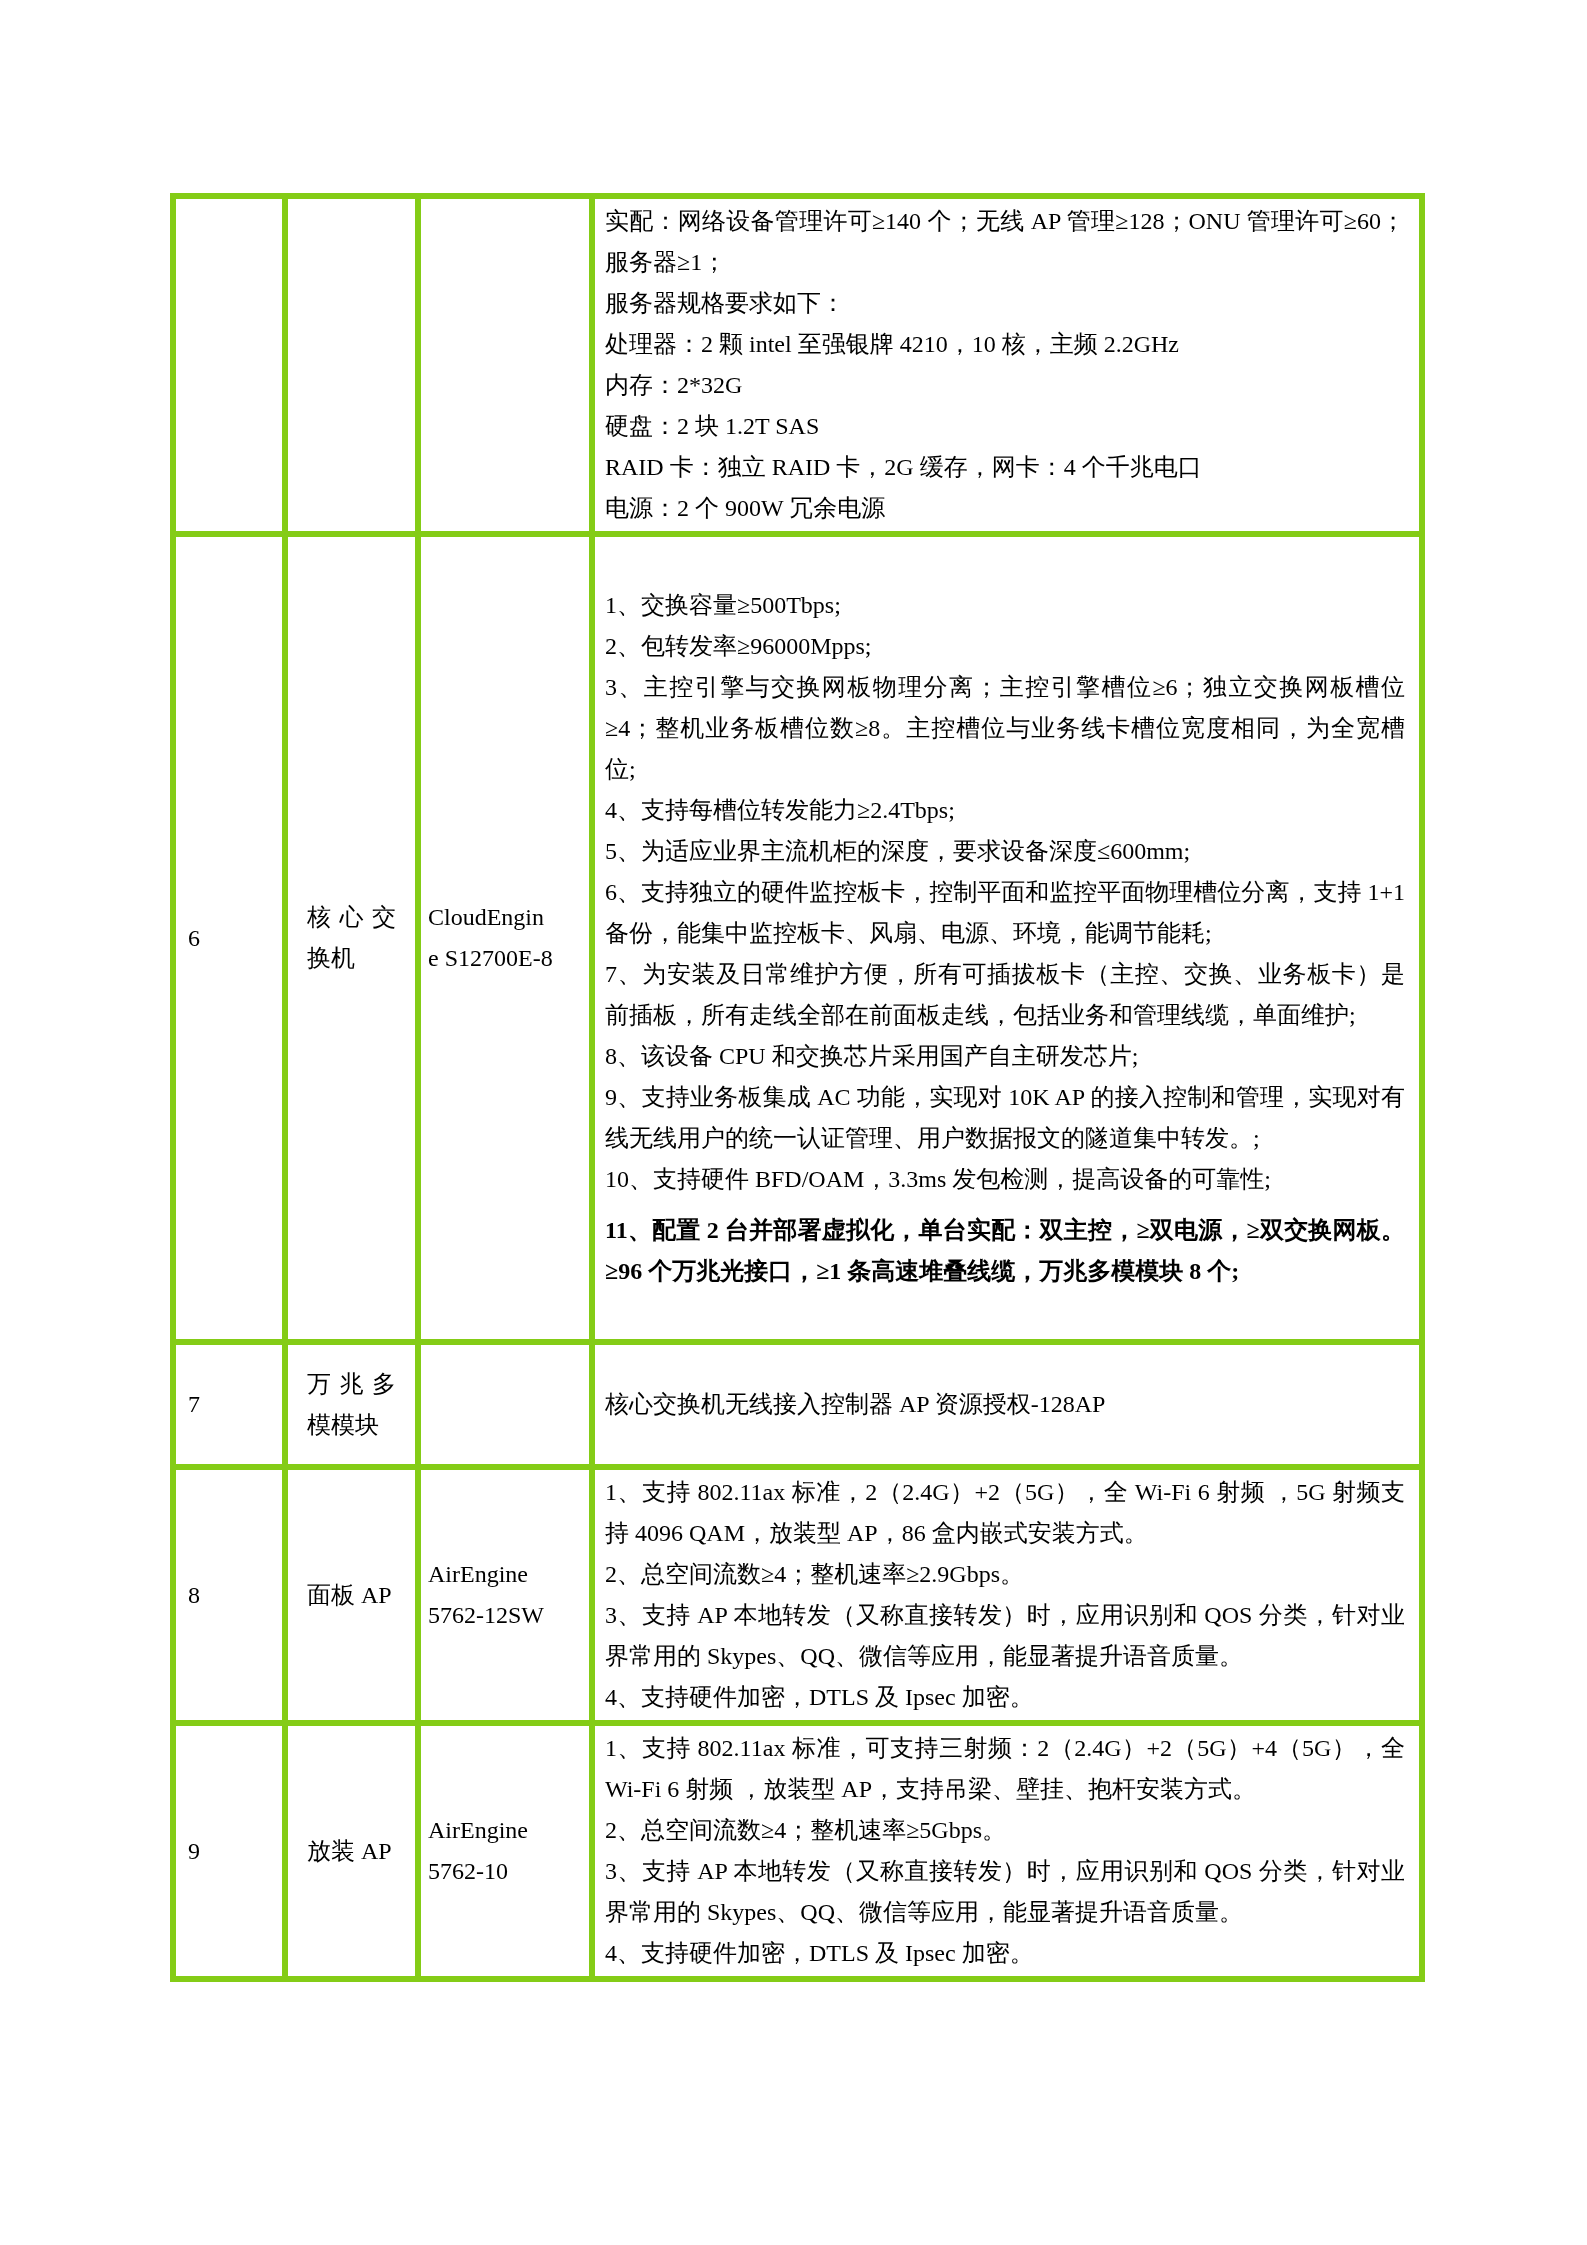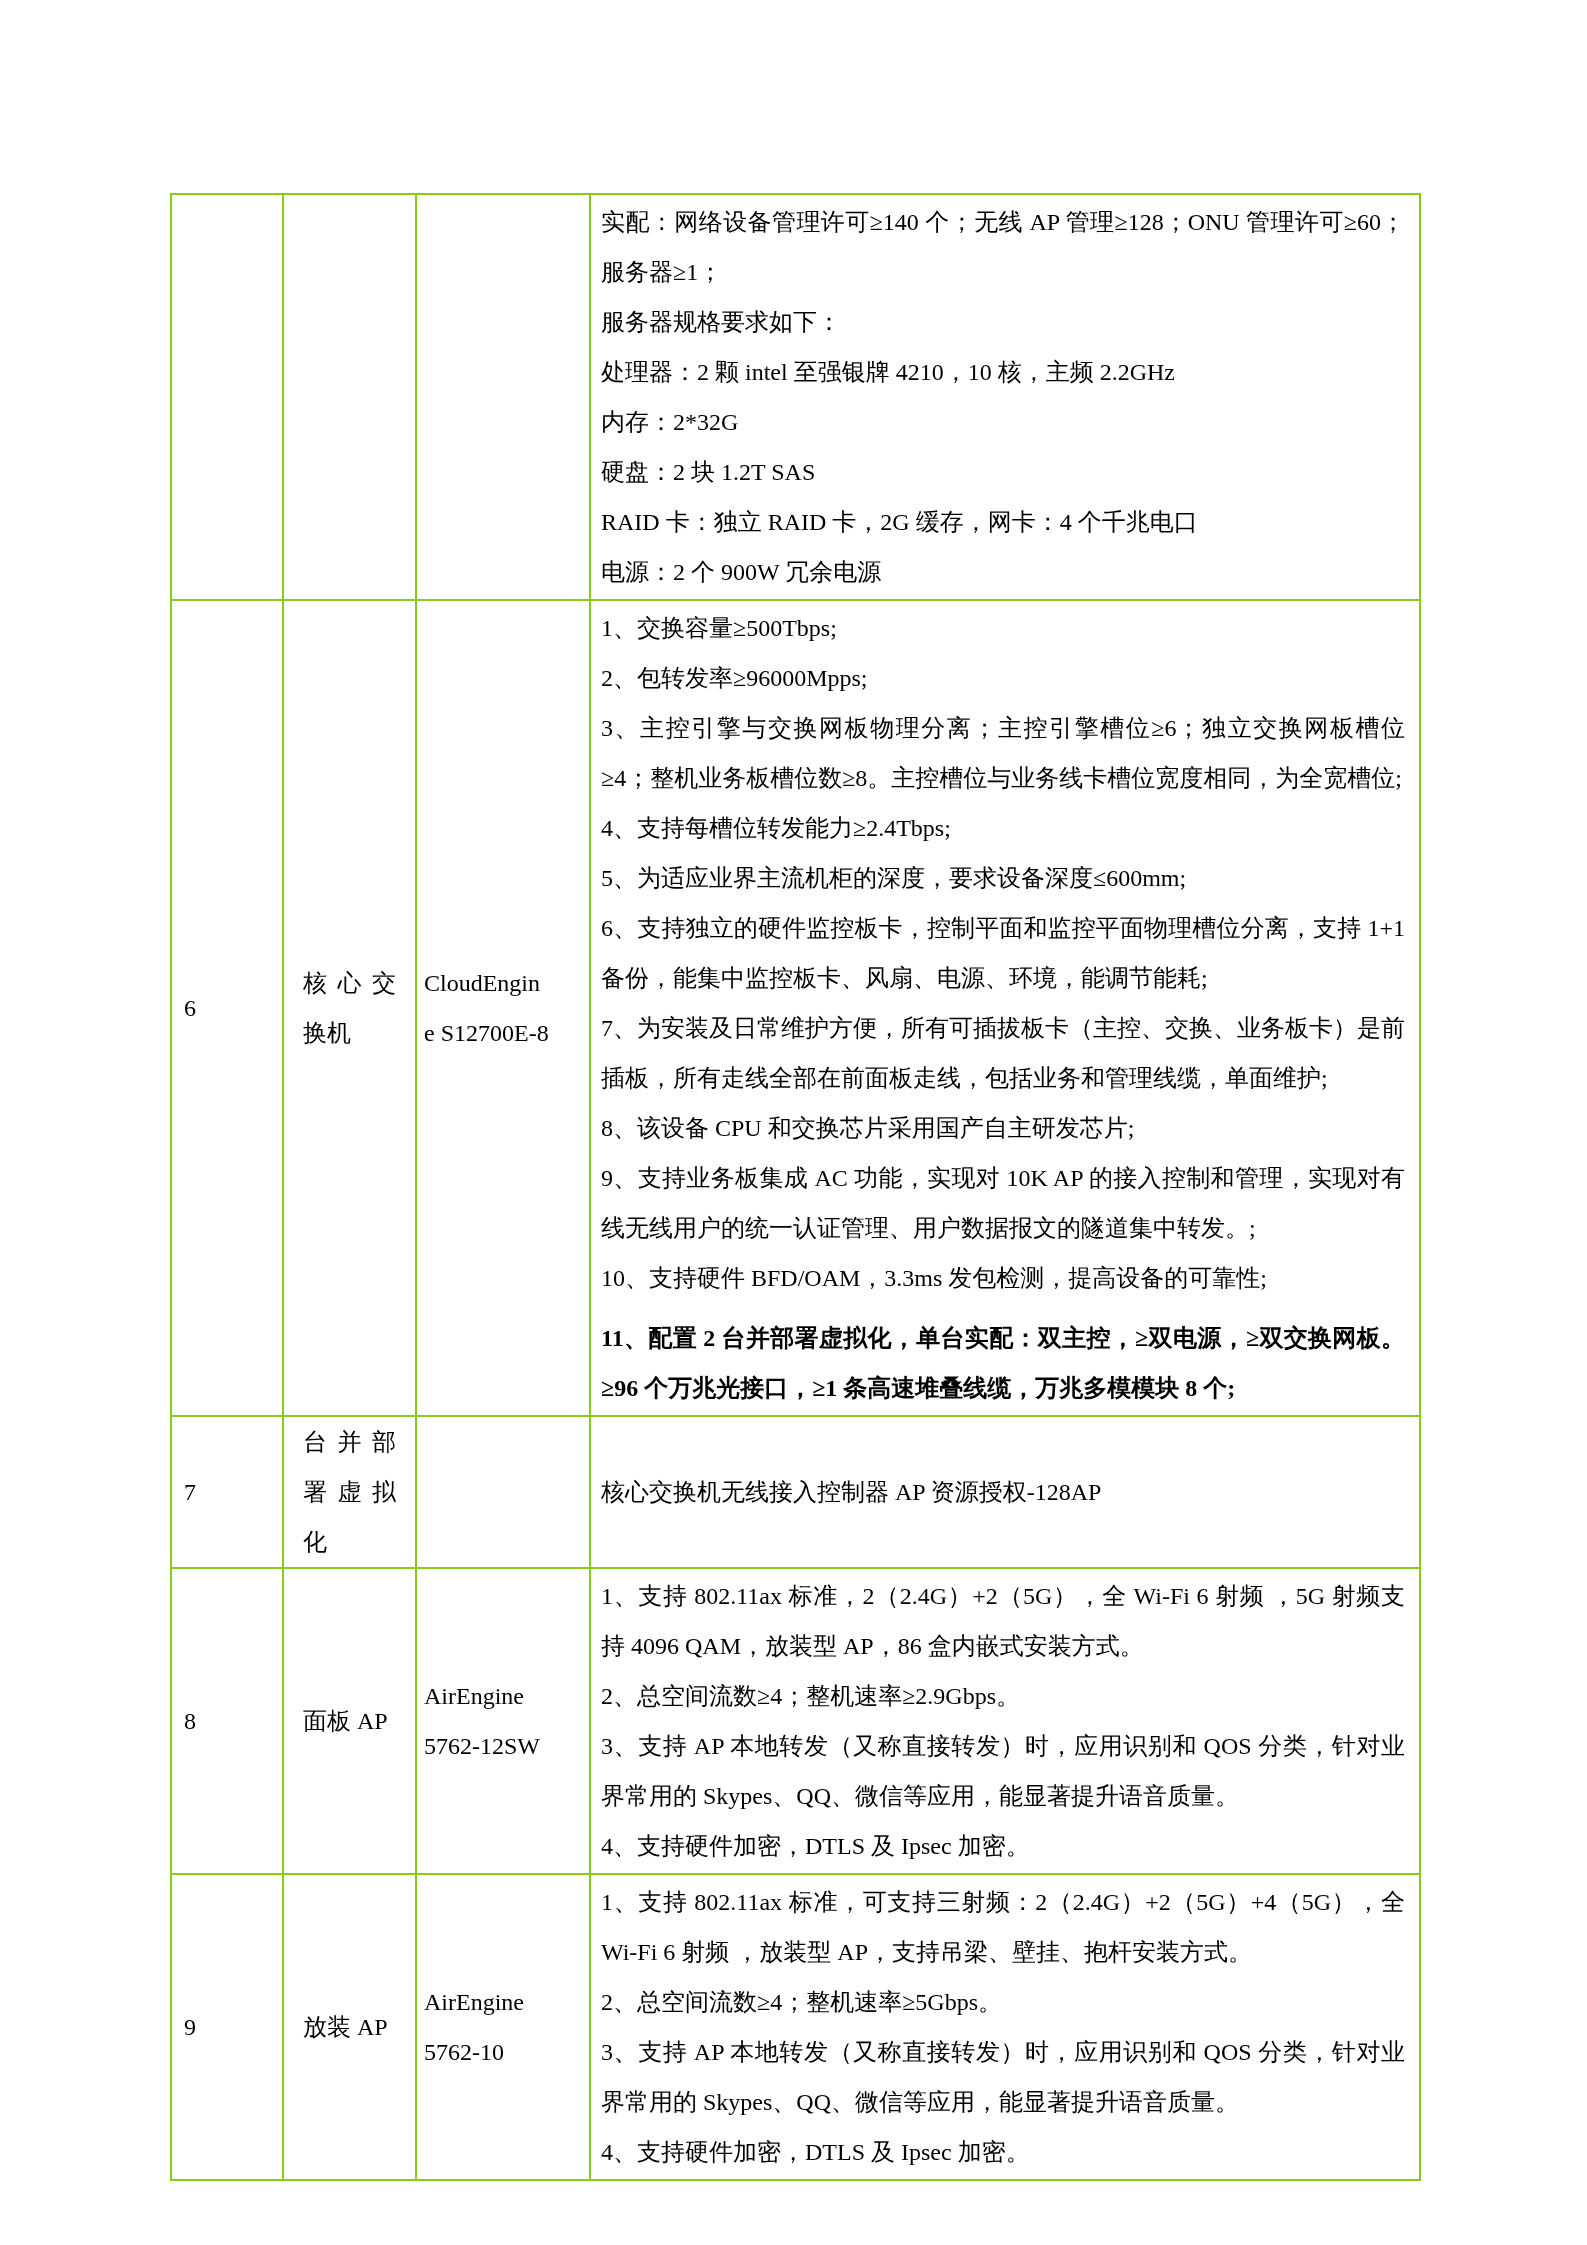--- a/index.html
+++ b/index.html
@@ -12,23 +12,23 @@
     overflow:hidden;
   }
   table.spec{
     position:absolute;
     left:170px;top:193px;
     width:1249px;
     border-collapse:collapse;
     table-layout:fixed;
   }
   table.spec td{
-    border:2px solid #84cc16;
+    border:6px solid #84cc16;
     font-size:24px;
-    line-height:50px;
+    line-height:41px;
     vertical-align:middle;
     overflow:hidden;
   }
   col.c-num{width:112px;}
   col.c-name{width:133px;}
   col.c-model{width:174px;}
   col.c-spec{width:830px;}
 
   td.num{padding:0 4px 0 12px;font-size:25px;}
   td.name{
@@ -100,21 +100,21 @@
         <p>7、为安装及日常维护方便，所有可插拔板卡（主控、交换、业务板卡）是前插板，所有走线全部在前面板走线，包括业务和管理线缆，单面维护;</p>
         <p>8、该设备 CPU 和交换芯片采用国产自主研发芯片;</p>
         <p>9、支持业务板集成 AC 功能，实现对 10K AP 的接入控制和管理，实现对有线无线用户的统一认证管理、用户数据报文的隧道集中转发。;</p>
         <p>10、支持硬件 BFD/OAM，3.3ms 发包检测，提高设备的可靠性;</p>
         <p class="gap-before">11、配置 2 台并部署虚拟化，单台实配：双主控，≥双电源，≥双交换网板。≥96 个万兆光接口，≥1 条高速堆叠线缆，万兆多模模块 8 个;</p>
       </td>
     </tr>
 
     <tr class="r-7">
       <td class="num">7</td>
-      <td class="name">台并部署虚拟化</td>
+      <td class="name">万兆多模模块</td>
       <td class="model"></td>
       <td class="spec-cell v-center">
         <p>核心交换机无线接入控制器 AP 资源授权-128AP</p>
       </td>
     </tr>
 
     <tr class="r-8">
       <td class="num">8</td>
       <td class="name">面板&nbsp;AP</td>
       <td class="model">AirEngine

